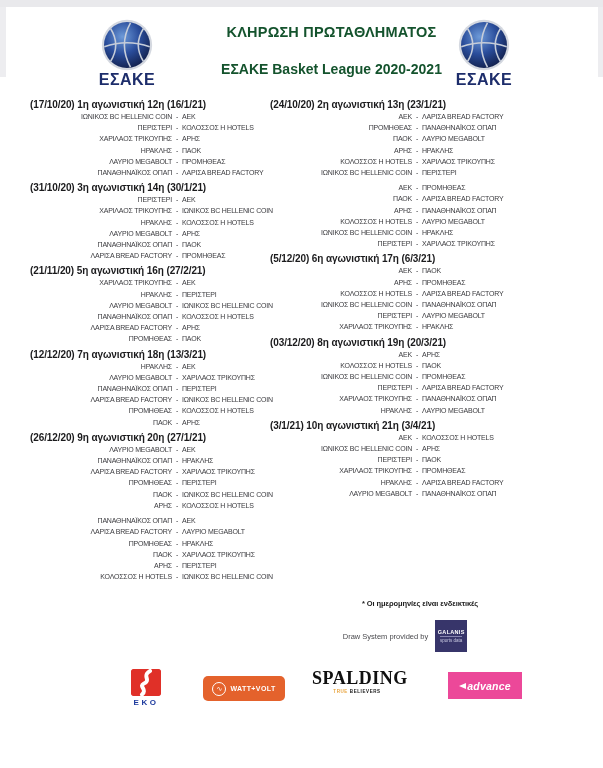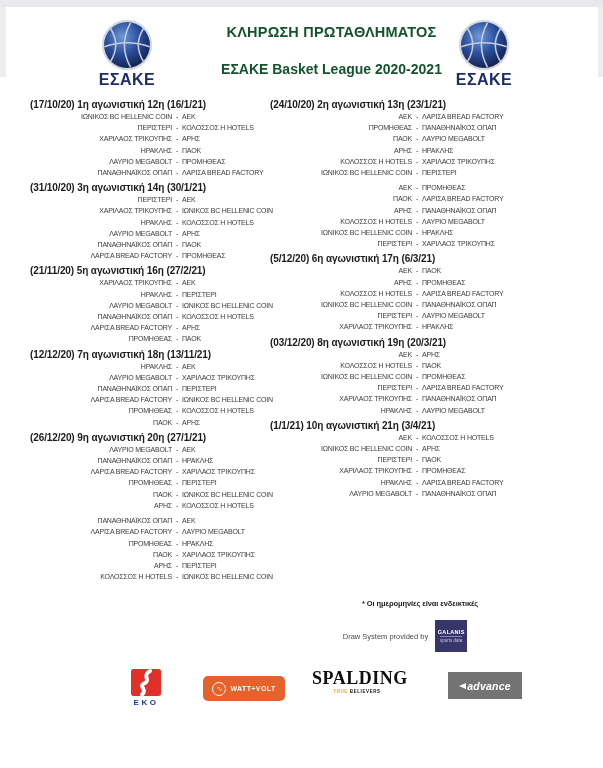--- a/index.html
+++ b/index.html
@@ -57,21 +57,21 @@
   .wv-circle{width:12px;height:12px;border:1.5px solid #fff;border-radius:50%;color:#fff;font-size:7px;line-height:11px;text-align:center;flex:none;}
   .wv-text{color:#fff;font-weight:bold;font-size:7px;letter-spacing:0.4px;white-space:nowrap;}
 
   .spalding-wrap{left:312px;top:669px;width:90px;}
   .spalding-word{font-family:"Liberation Serif", serif;font-weight:bold;font-size:18px;color:#101010;letter-spacing:0.5px;line-height:19px;}
   .spalding-tag{font-size:4.5px;font-weight:bold;letter-spacing:0.6px;margin-top:1px;}
   .spalding-tag .tag-left{color:#e8a33d;}
   .spalding-tag .tag-right{color:#141414;}
 
   .advance-wrap{left:448px;top:672px;}
-  .advance-box{width:74px;height:27px;background:#737373;display:flex;align-items:center;justify-content:center;}
+  .advance-box{width:74px;height:27px;background:#ec4899;display:flex;align-items:center;justify-content:center;}
   .advance-arrow{width:0;height:0;border-top:3.5px solid transparent;border-bottom:3.5px solid transparent;border-right:7px solid #fff;margin-right:1px;flex:none;}
   .advance-text{color:#fff;font-weight:bold;font-style:italic;font-size:10.5px;letter-spacing:0.2px;}
 
   .hidden-defs{position:absolute;width:0;height:0;}
 </style>
 </head>
 <body>
 
 <svg class="hidden-defs" aria-hidden="true">
   <defs>
@@ -214,21 +214,21 @@
         <span class="dash">-</span>
         <span class="away">ΑΡΗΣ</span>
       </div>
       <div class="match-row">
         <span class="home">ΠΡΟΜΗΘΕΑΣ</span>
         <span class="dash">-</span>
         <span class="away">ΠΑΟΚ</span>
       </div>
     </div>
     <div class="round-block">
-      <div class="round-header">(12/12/20) 7η  αγωνιστική  18η (13/11/21)</div>
+      <div class="round-header">(12/12/20) 7η  αγωνιστική  18η (13/3/21)</div>
       <div class="match-row">
         <span class="home">ΗΡΑΚΛΗΣ</span>
         <span class="dash">-</span>
         <span class="away">ΑΕΚ</span>
       </div>
       <div class="match-row">
         <span class="home">ΛΑΥΡΙΟ MEGABOLT</span>
         <span class="dash">-</span>
         <span class="away">ΧΑΡΙΛΑΟΣ ΤΡΙΚΟΥΠΗΣ</span>
       </div>
@@ -445,21 +445,21 @@
         <span class="dash">-</span>
         <span class="away">ΠΑΝΑΘΗΝΑΪΚΟΣ ΟΠΑΠ</span>
       </div>
       <div class="match-row">
         <span class="home">ΗΡΑΚΛΗΣ</span>
         <span class="dash">-</span>
         <span class="away">ΛΑΥΡΙΟ MEGABOLT</span>
       </div>
     </div>
     <div class="round-block">
-      <div class="round-header">(1/1/21) 10η αγωνιστική  21η (3/4/21)</div>
+      <div class="round-header">(3/1/21) 10η αγωνιστική  21η (3/4/21)</div>
       <div class="match-row">
         <span class="home">ΑΕΚ</span>
         <span class="dash">-</span>
         <span class="away">ΚΟΛΟΣΣΟΣ H HOTELS</span>
       </div>
       <div class="match-row">
         <span class="home">ΙΩΝΙΚΟΣ BC HELLENIC COIN</span>
         <span class="dash">-</span>
         <span class="away">ΑΡΗΣ</span>
       </div>

